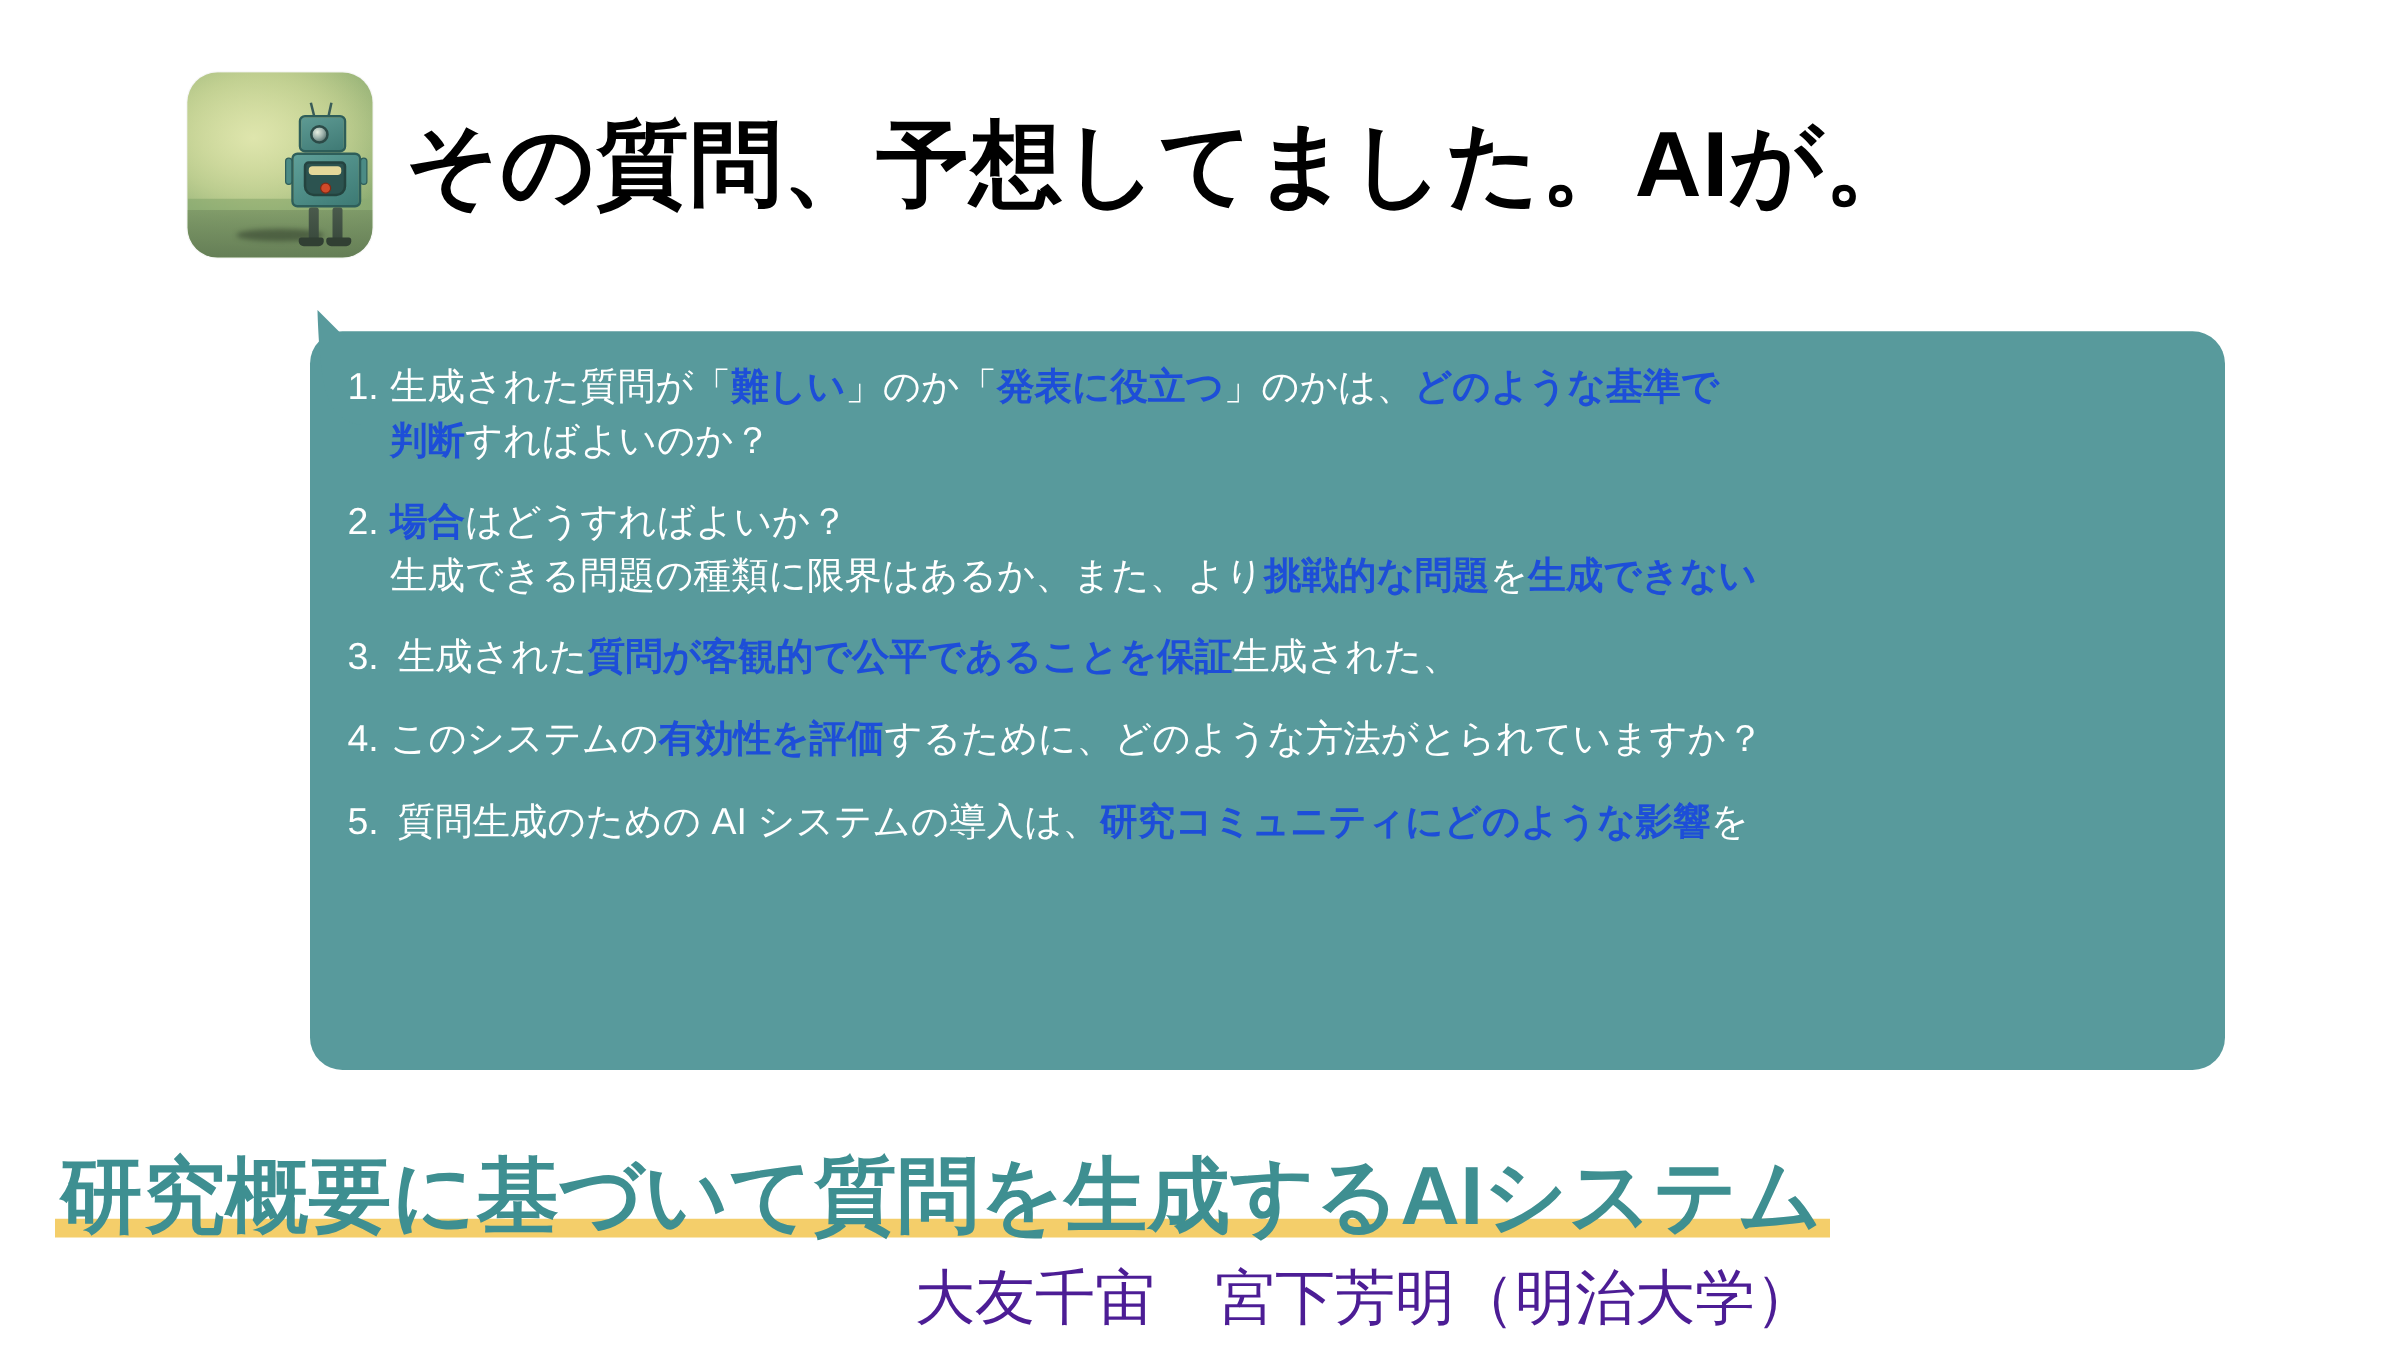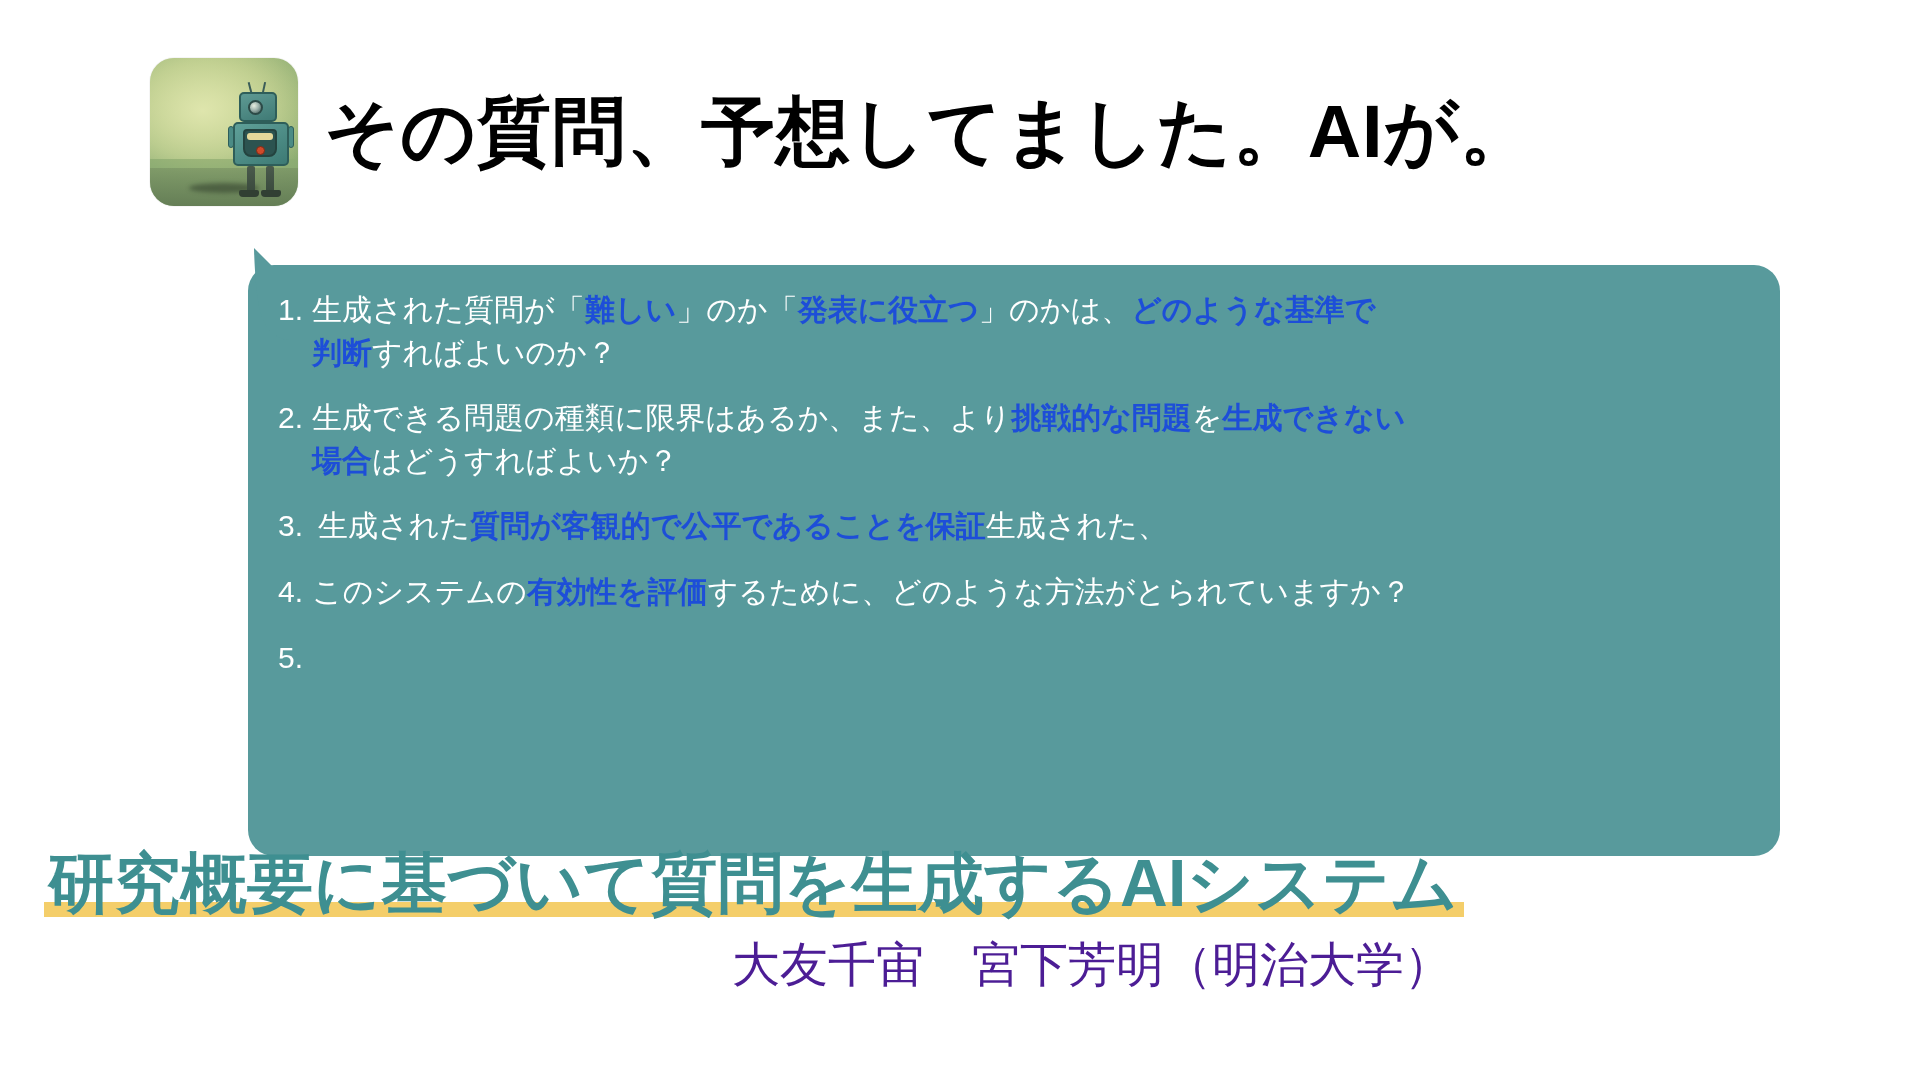--- a/index.html
+++ b/index.html
@@ -185,21 +185,21 @@
     color: #1d4ed8;
     font-weight: 700;
   }
   .q-text .ln { display: block; }
   .q-item.indent-extra .q-text .ln { padding-left: 6px; }
 
   
   #footer {
     position: absolute;
     left: 0;
-    top: 848px;
+    top: 921px;
     width: 1532px;
     padding: 0 40px 0 48px;
   }
   #footer-title-wrap {
     position: relative;
     display: inline-block;
   }
   #footer-title {
     position: relative;
     z-index: 2;
@@ -270,39 +270,40 @@
         <div class="q-item">
           <div class="q-num">1.</div>
           <div class="q-text">
             <span class="ln"><span>生成された質問が「</span><b>難しい</b><span>」のか「</span><b>発表に役立つ</b><span>」のかは、</span><b>どのような基準で</b></span>
             <span class="ln"><b>判断</b><span>すればよいのか？</span></span>
           </div>
         </div>
         <div class="q-item">
           <div class="q-num">2.</div>
           <div class="q-text">
+            <span class="ln"><b>場合</b><span>はどうすればよいか？</span></span>
             <span class="ln"><span>生成できる問題の種類に限界はあるか、また、より</span><b>挑戦的な問題</b><span>を</span><b>生成できない</b></span>
-            <span class="ln"><b>場合</b><span>はどうすればよいか？</span></span>
           </div>
         </div>
         <div class="q-item indent-extra">
           <div class="q-num">3.</div>
           <div class="q-text">
             <span class="ln"><span>生成された</span><b>質問が客観的で公平であることを保証</b><span>生成された、</span></span>
           </div>
         </div>
         <div class="q-item">
           <div class="q-num">4.</div>
           <div class="q-text">
             <span class="ln"><span>このシステムの</span><b>有効性を評価</b><span>するために、どのような方法がとられていますか？</span></span>
           </div>
         </div>
         <div class="q-item indent-extra">
           <div class="q-num">5.</div>
           <div class="q-text">
+            <span class="ln"><span>質問生成のための AI システムの導入は、</span><b>研究コミュニティにどのような影響</b><span>を</span></span>
           </div>
         </div>
       </div>
   </div>
 
   <div id="footer">
     <div id="footer-title-wrap">
       <div id="footer-underline"></div>
       <div id="footer-title">研究概要に基づいて質問を生成するAIシステム</div>
     </div>

